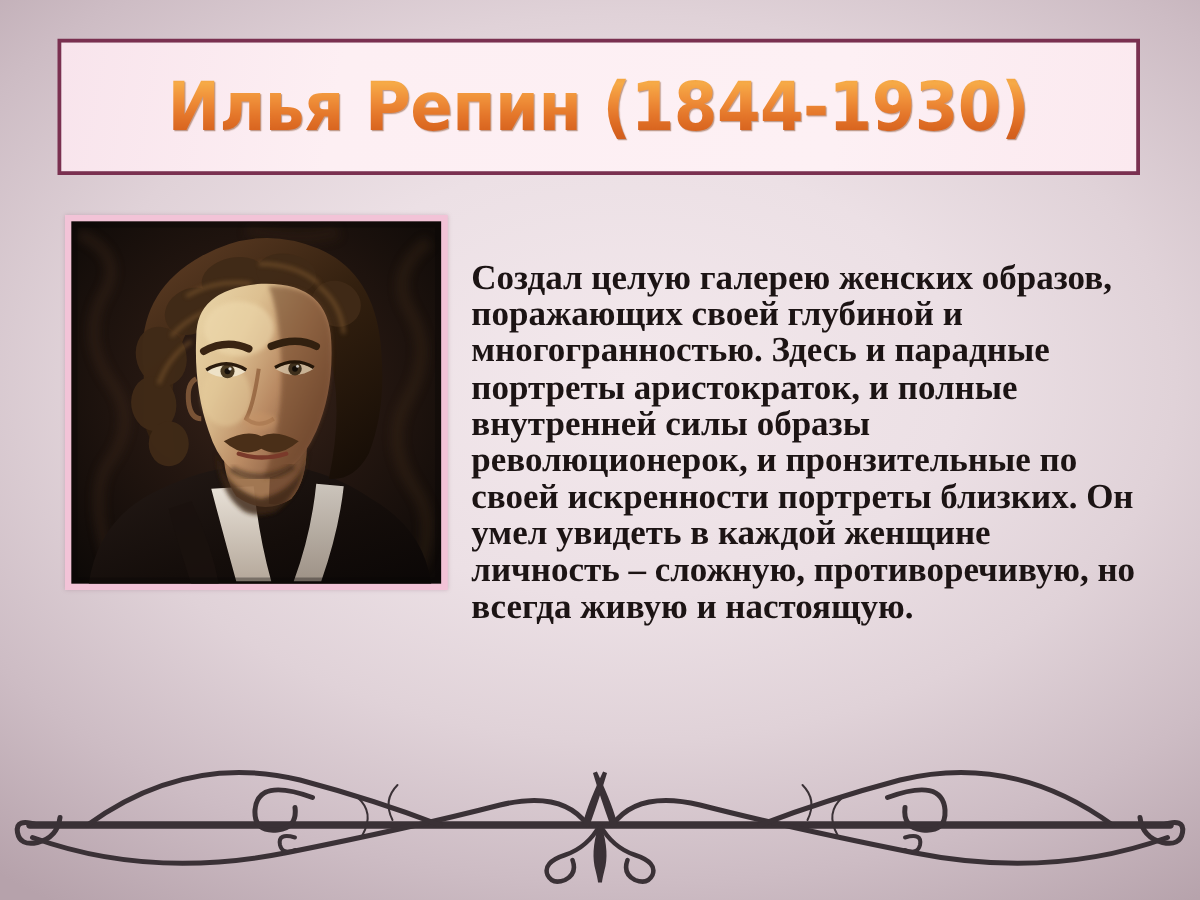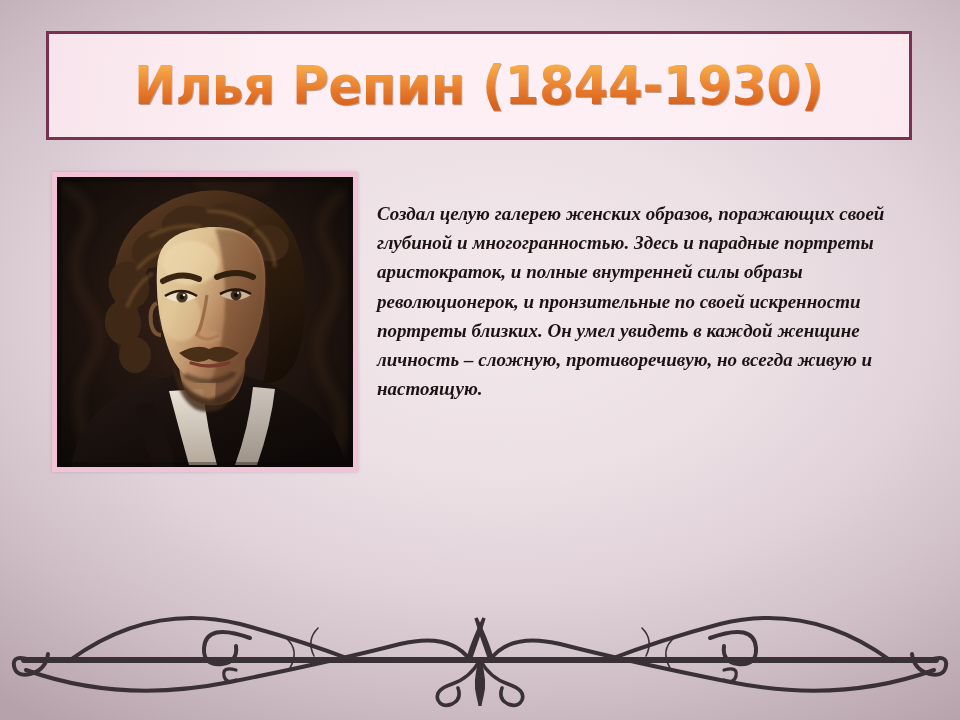--- a/index.html
+++ b/index.html
@@ -80,22 +80,21 @@
   }
 
   
   #body-text {
     position: absolute;
     left: 377px;
     top: 180px;
     width: 534px;
     font-family: "Liberation Serif", "DejaVu Serif", serif;
     font-weight: bold;
-    font-style: italic;
-    font-size: 19px;
+    font-size: 28px;
     line-height: 29.2px;
     color: #1c1414;
     text-align: left;
   }
 
   
   #ornament {
     position: absolute;
     left: 0;
     top: 604px;

